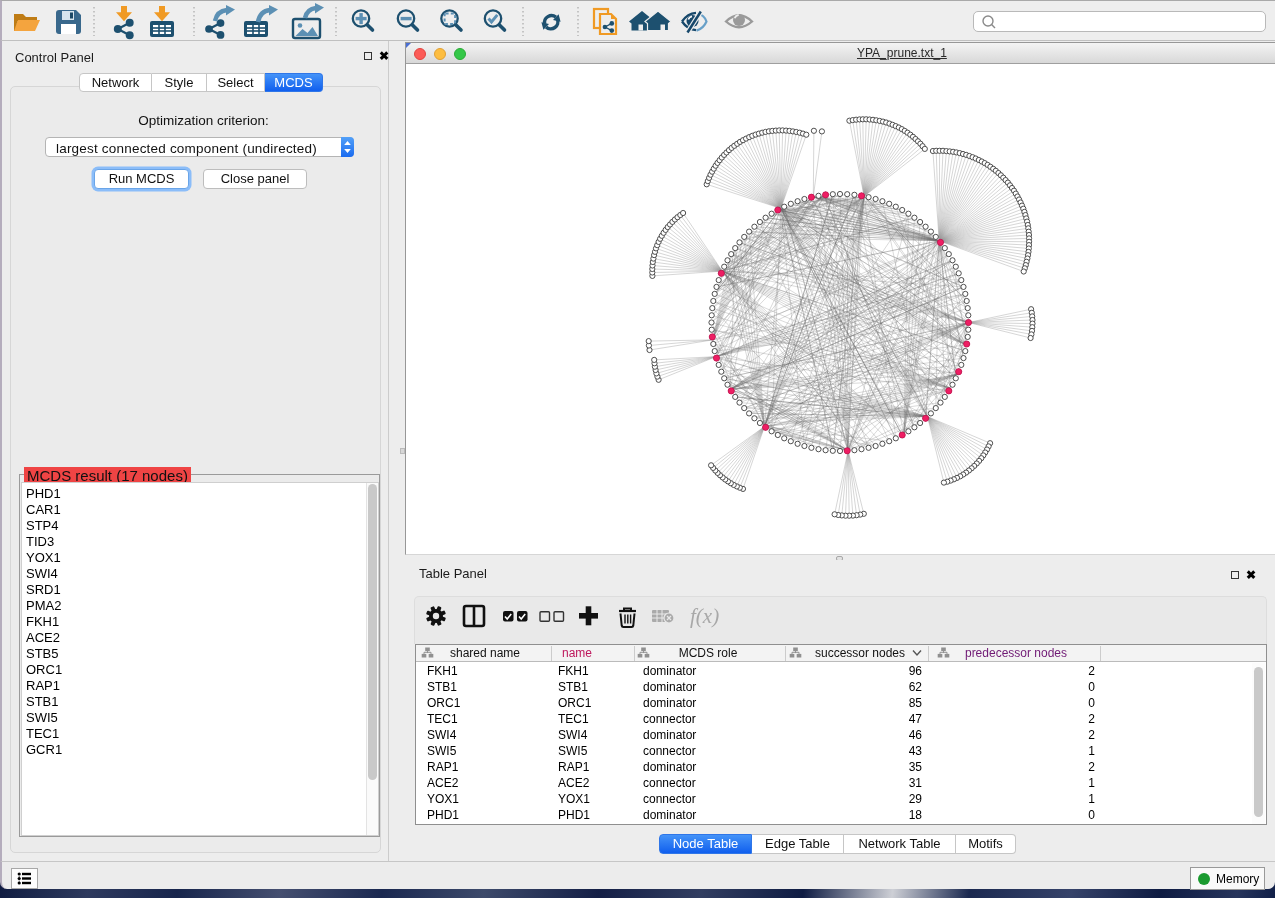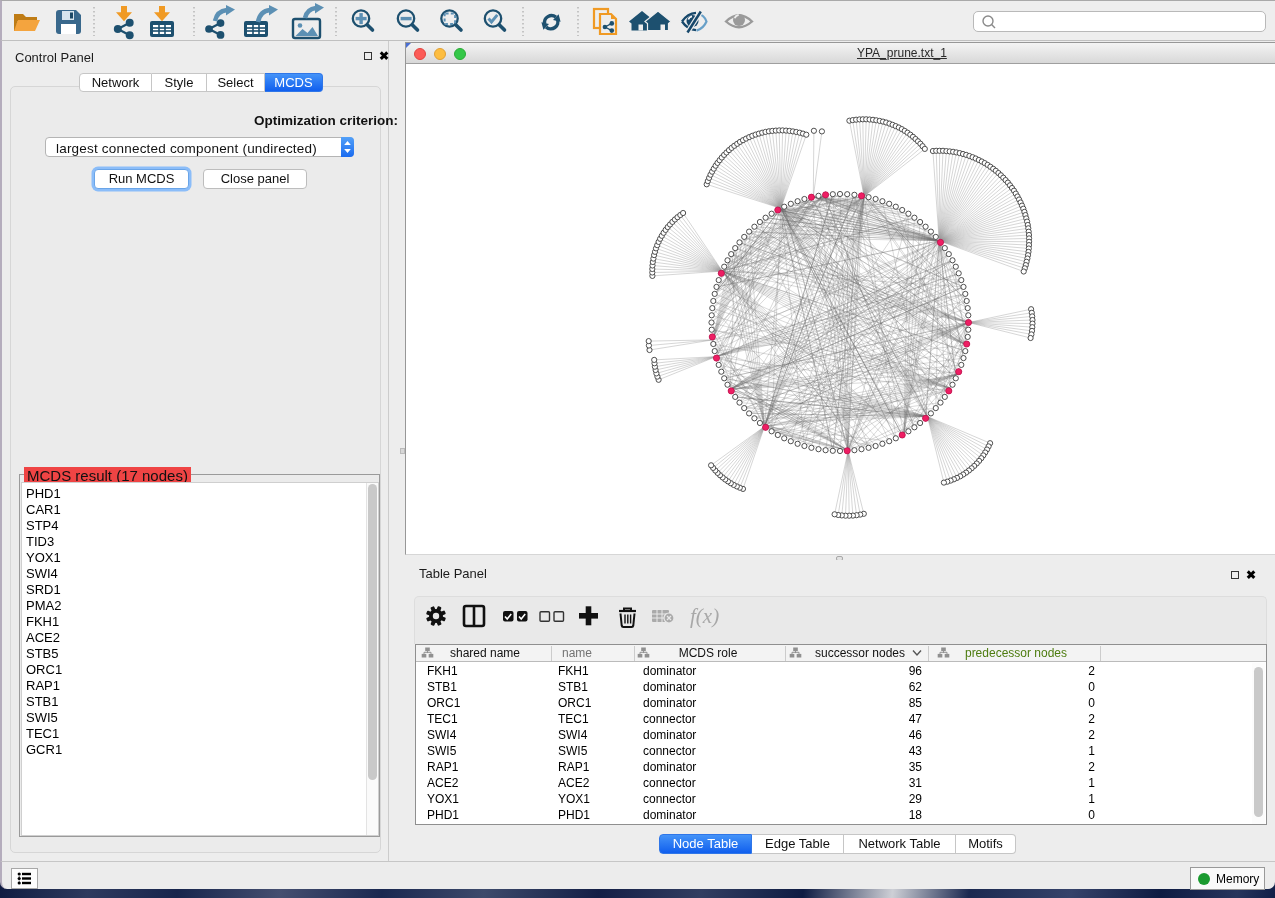--- a/index.html
+++ b/index.html
@@ -16,21 +16,21 @@
 #leftpanel { position:absolute; left:0; top:41px; width:389px; height:821px; background:#ededed;
   border-left:2px solid #b5adbd; border-right:1px solid #cccccc; }
 #lp-head { position:absolute; left:13px; top:9px; font-size:13px; color:#1c1c1c; }
 #cp-tabs { position:absolute; left:77px; top:32px; height:19px; display:flex; font-size:13px; }
 .cptab { background:#fff; border:1px solid #c6c6c6; border-left:none; text-align:center; line-height:17px; color:#111; }
 .cptab:nth-child(1){width:73px}.cptab:nth-child(2){width:55px}.cptab:nth-child(3){width:58px}.cptab:nth-child(4){width:58px}
 .cptab:first-child { border-left:1px solid #c6c6c6; border-radius:4px 0 0 4px; }
 .cptab.sel { background:linear-gradient(#4493f8,#105fee); color:#fff; border-color:#2f76e8; border-radius:0 4px 4px 0; }
 #innerbox { position:absolute; left:8px; top:45px; width:371px; height:767px; background:#ebebeb;
   border:1px solid #d6d6d6; border-radius:5px; }
-#optlabel { position:absolute; left:7px; width:389px; top:72px; text-align:right; font-size:13.5px; color:#111;font-weight:bold; }
+#optlabel { position:absolute; left:7px; width:389px; top:72px; text-align:center; font-size:13.5px; color:#111; }
 #dropdown { position:absolute; left:43px; top:96px; width:309px; height:20px; background:#fff;
   border:1px solid #b4b4b4; border-radius:4px; font-size:13px; color:#111; }
 #dropdown .txt { position:absolute; left:10px; top:2.5px; font-size:13.5px; letter-spacing:0.2px; }
 #dropdown .acc { position:absolute; right:-1px; top:-1px; width:13px; height:20px;
   background:linear-gradient(#52a0f8,#1a6bf0); border-radius:0 4px 4px 0; }
 .btn { position:absolute; top:128px; height:20px; background:#fff; border:1px solid #bdbdbd; border-radius:4px;
   font-size:13px; color:#111; text-align:center; line-height:18px; }
 #btn-run { left:92px; width:95px; box-shadow:0 0 0 2.5px #8bbdf9; border-color:#6aa5e8; }
 #btn-close { left:201px; width:104px; }
 #mcdsbox { position:absolute; left:17px; top:433px; width:361px; height:363px; border:1px solid #9a9a9a; }
@@ -1294,24 +1294,24 @@
       <path d="M508 90.5 l4 4.5 l4-4.5" stroke="#555" stroke-width="1.4" fill="none"></path>
     </svg>
   <div id="tbl">
       <div style="position:absolute;left:0;top:0;width:850px;height:17px;background:#f3f3f3;border-bottom:1px solid #bbb"></div>
       <div style="position:absolute;left:135px;top:1px;width:1px;height:15px;background:#ccc"></div>
       <div style="position:absolute;left:218px;top:1px;width:1px;height:15px;background:#ccc"></div>
       <div style="position:absolute;left:369px;top:1px;width:1px;height:15px;background:#ccc"></div>
       <div style="position:absolute;left:512px;top:1px;width:1px;height:15px;background:#ccc"></div>
       <div style="position:absolute;left:684px;top:1px;width:1px;height:15px;background:#ccc"></div>
       <div style="position:absolute;left:69px;top:1px;width:200px;margin-left:-100px;text-align:center;font-size:12px;color:#111">shared name</div>
-      <div style="position:absolute;left:167px;top:1px;width:188px;margin-left:-100px;text-align:center;font-size:12px;color:#737373">name</div>
+      <div style="position:absolute;left:167px;top:1px;width:188px;margin-left:-100px;text-align:center;font-size:12px;color:#be185d">name</div>
       <div style="position:absolute;left:292px;top:1px;width:200px;margin-left:-100px;text-align:center;font-size:12px;color:#111">MCDS role</div>
       <div style="position:absolute;left:444px;top:1px;width:200px;margin-left:-100px;text-align:center;font-size:12px;color:#111">successor nodes</div>
-      <div style="position:absolute;left:600px;top:1px;width:200px;margin-left:-100px;text-align:center;font-size:12px;color:#4d7c0f">predecessor nodes</div>
+      <div style="position:absolute;left:600px;top:1px;width:200px;margin-left:-100px;text-align:center;font-size:12px;color:#701a75">predecessor nodes</div>
       <div class="rowtxt" style="left:11px;top:18px">FKH1</div>
       <div class="rowtxt" style="left:142px;top:18px">FKH1</div>
       <div class="rowtxt" style="left:227px;top:18px">dominator</div>
       <div class="rowtxt" style="left:406px;top:18px;width:100px;text-align:right">96</div>
       <div class="rowtxt" style="left:579px;top:18px;width:100px;text-align:right">2</div>
       <div class="rowtxt" style="left:11px;top:34px">STB1</div>
       <div class="rowtxt" style="left:142px;top:34px">STB1</div>
       <div class="rowtxt" style="left:227px;top:34px">dominator</div>
       <div class="rowtxt" style="left:406px;top:34px;width:100px;text-align:right">62</div>
       <div class="rowtxt" style="left:579px;top:34px;width:100px;text-align:right">0</div>

